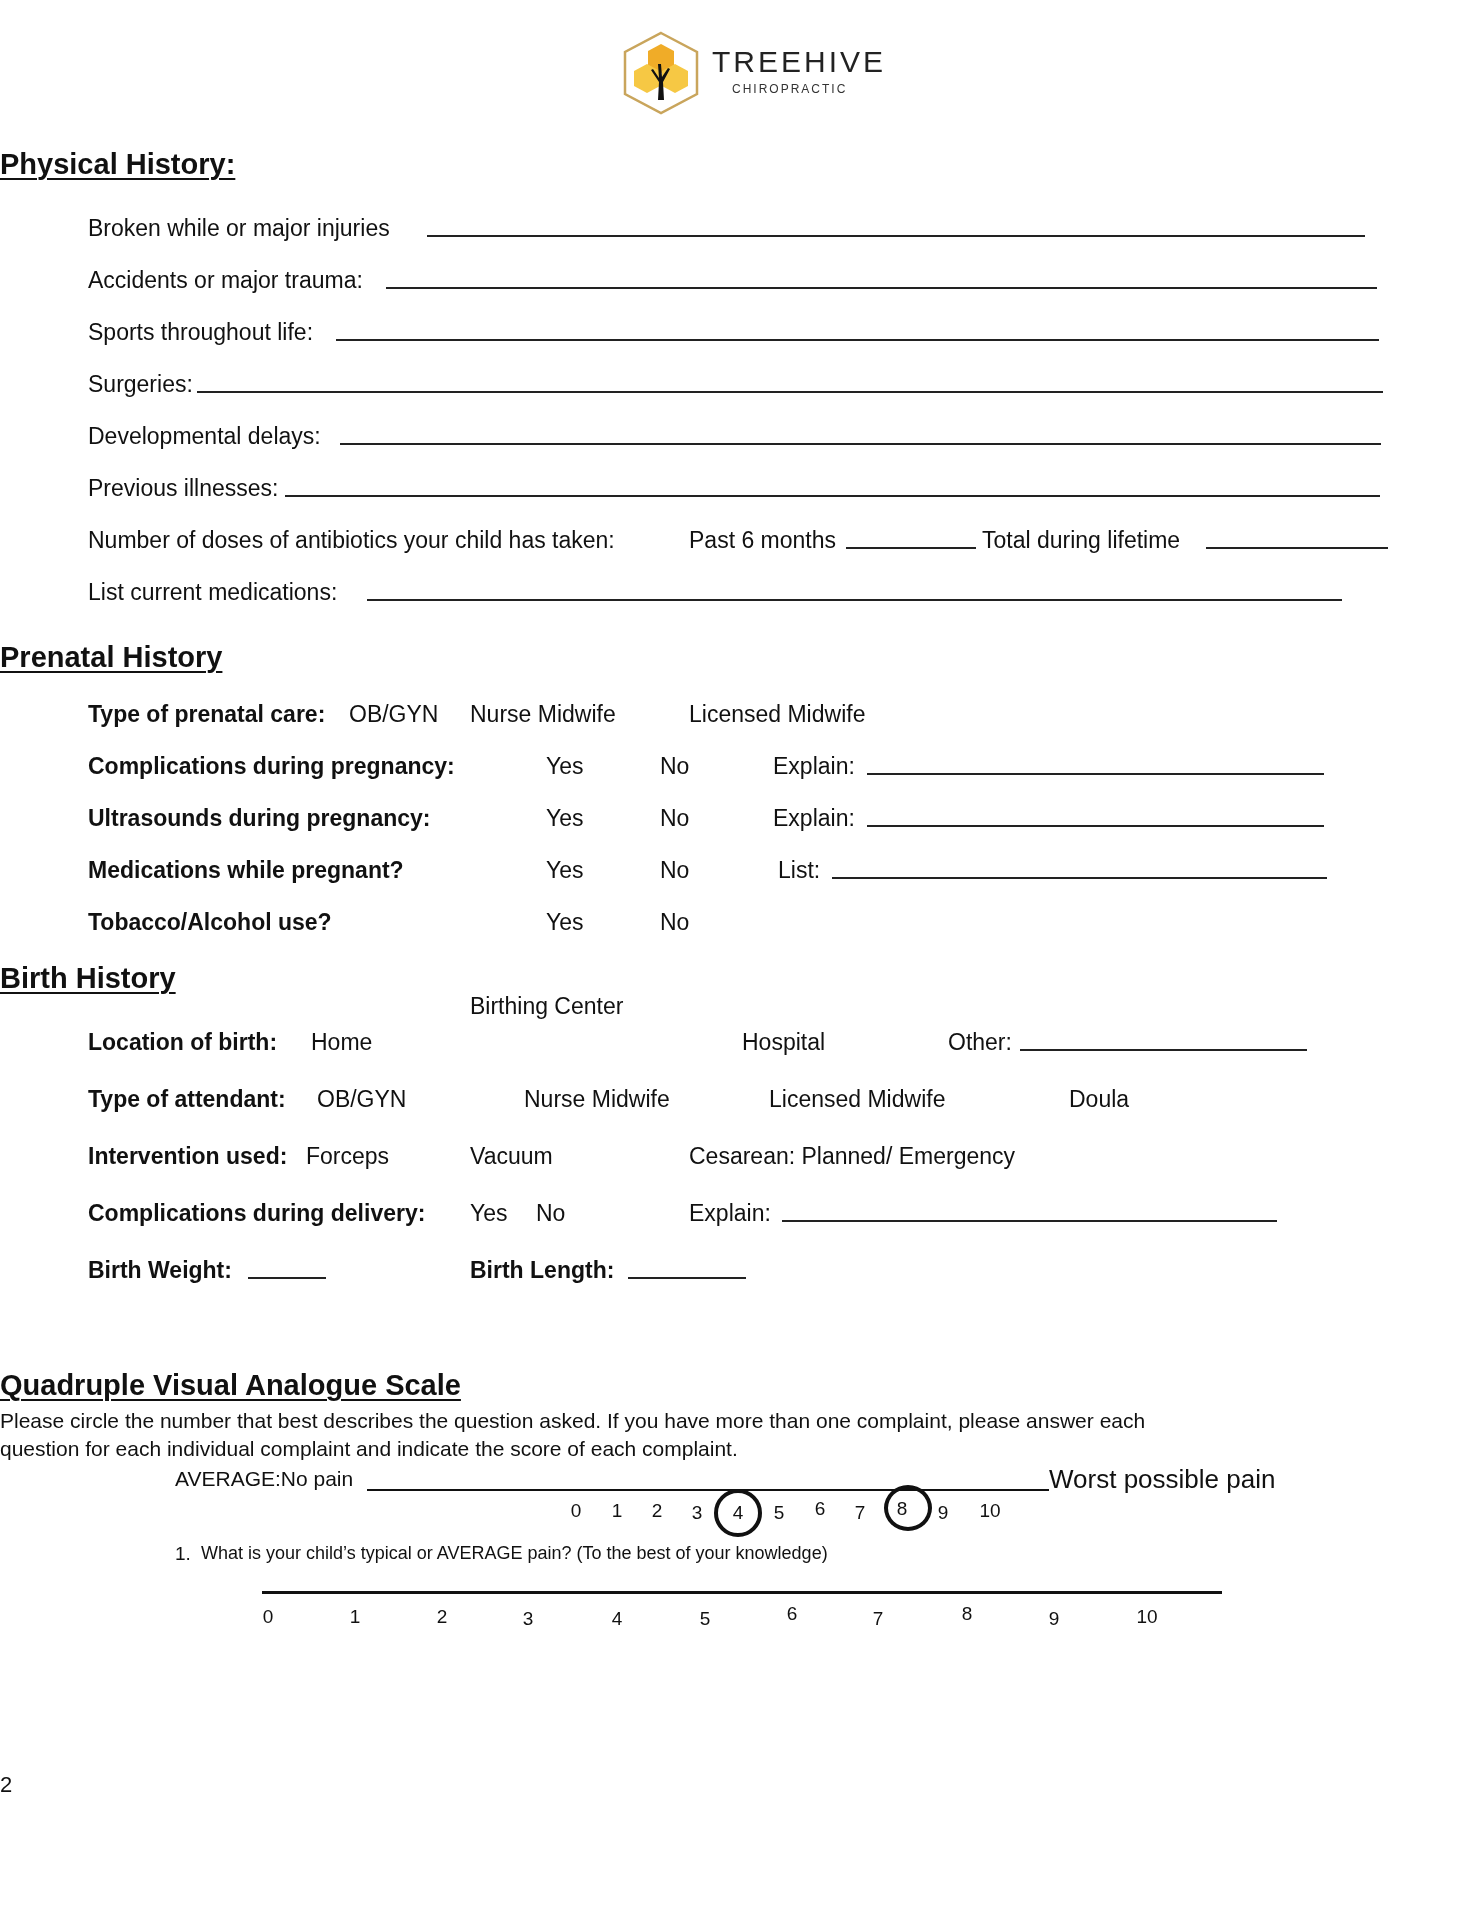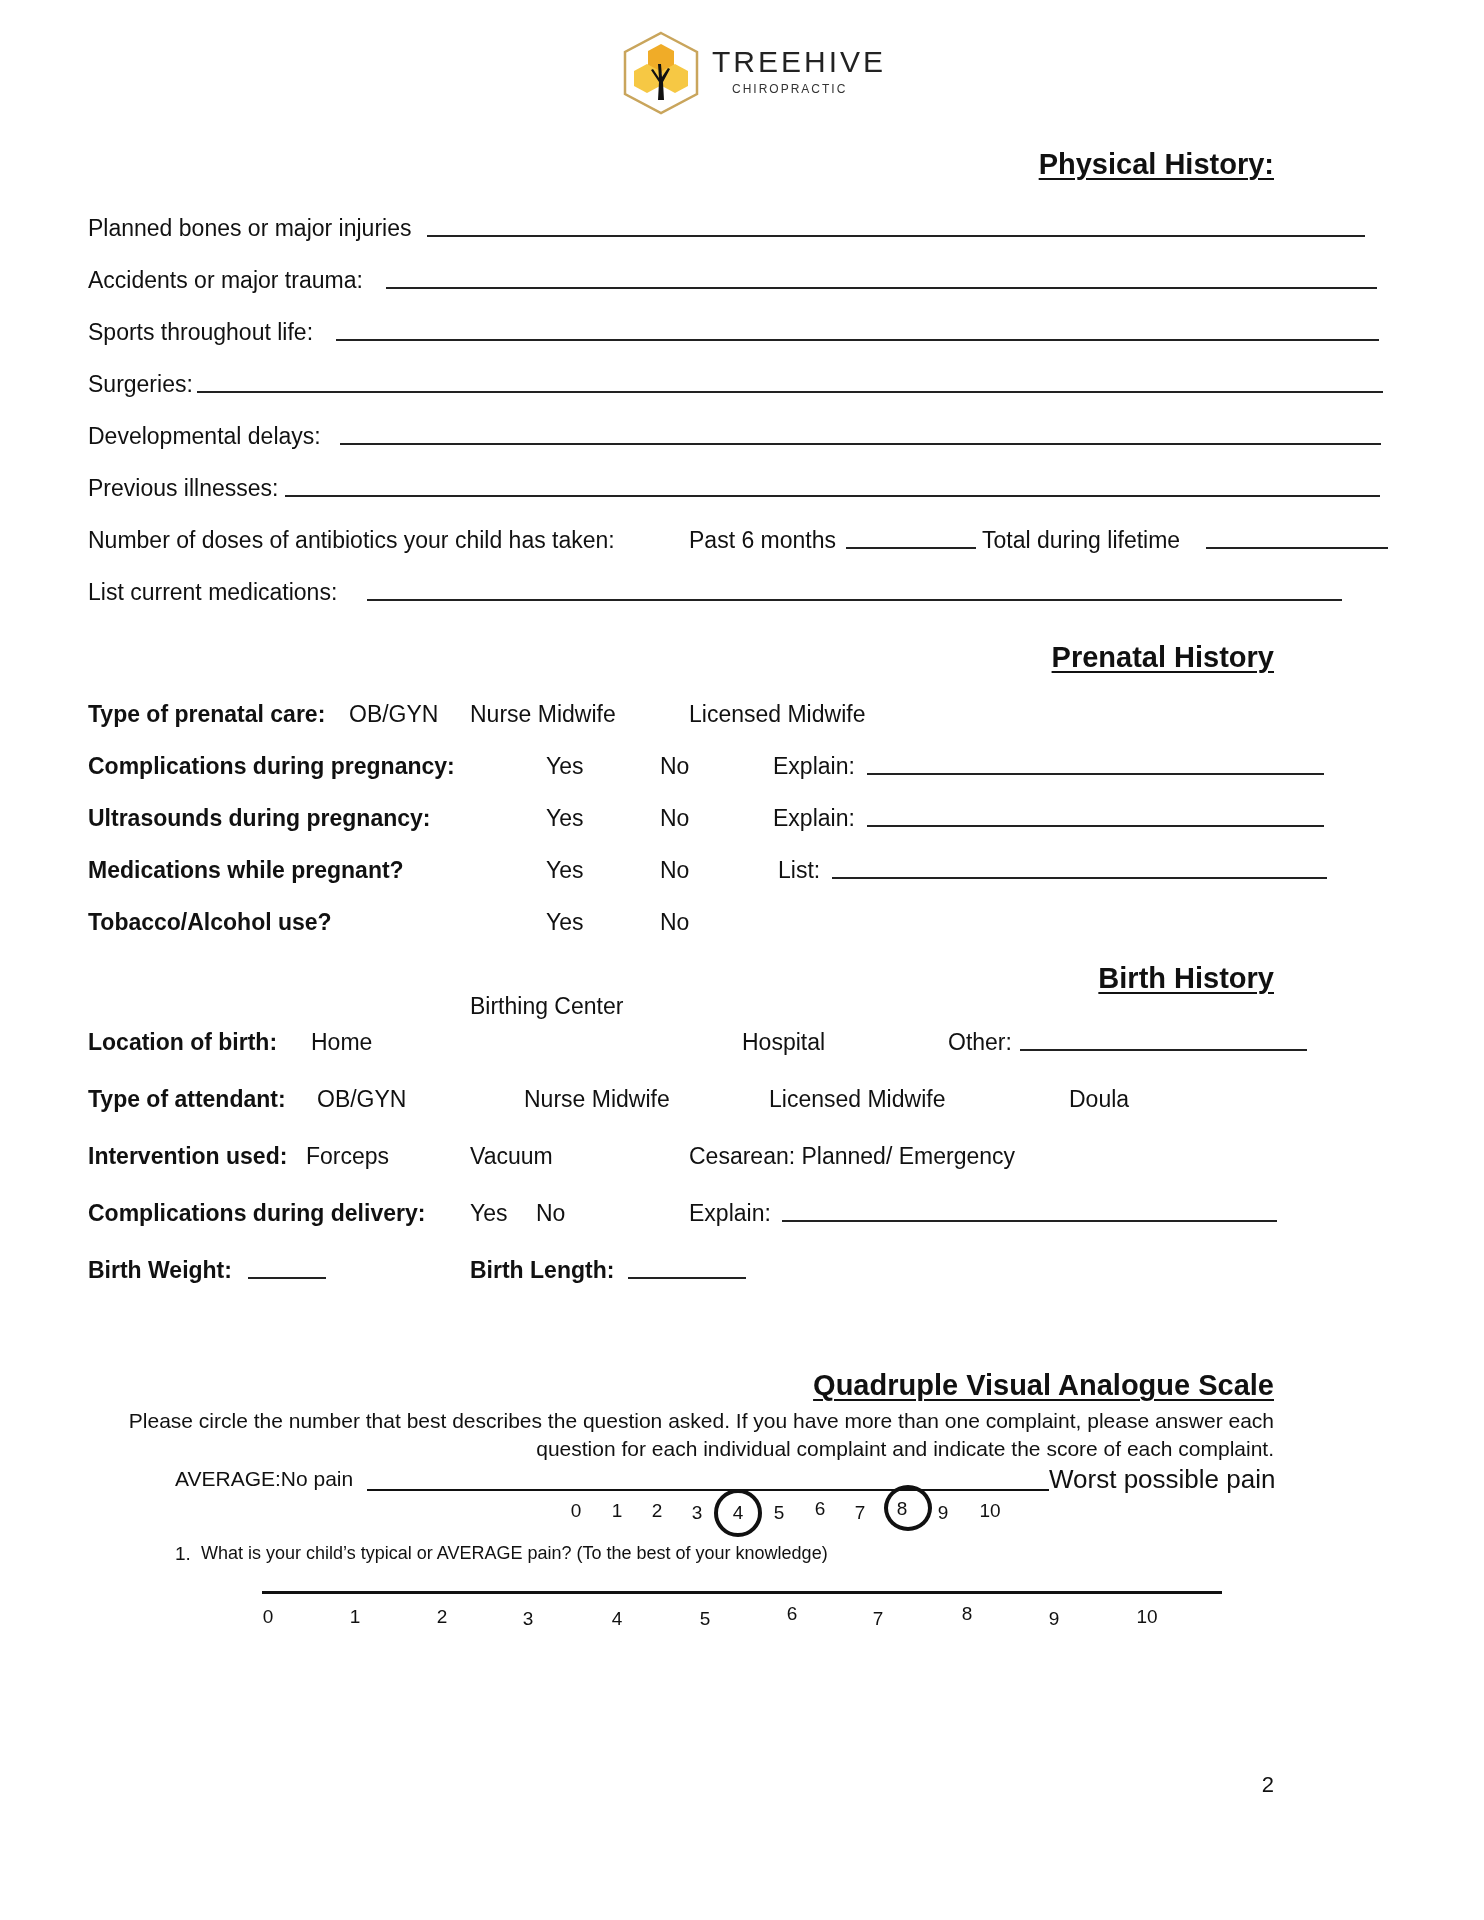--- a/index.html
+++ b/index.html
@@ -5,41 +5,41 @@
   html, body { margin: 0; padding: 0; background: #ffffff; }
   body { width: 1484px; height: 1920px; position: relative; overflow: hidden;
          font-family: "Liberation Sans", "DejaVu Sans", sans-serif; color: #111; }
   .abs { position: absolute; white-space: nowrap; }
   .t { font-size: 23px; line-height: 28px; }
   .b { font-weight: bold; }
   .h { font-size: 29px; font-weight: bold; text-decoration: underline; text-underline-offset: 4px; text-decoration-thickness: 2px; line-height: 36px; }
   .blank { position: absolute; border-bottom: 2px solid #222; height: 0; }
   .num { position: absolute; font-size: 19px; line-height: 22px; text-align: center; width: 30px; margin-left: -15px; }
   .circle { position: absolute; border: 4px solid #111; border-radius: 50%; box-sizing: border-box; }
-  .center { left: 0; width: 1274px; text-align: right; }
+  .center { left: 0; width: 1274px; text-align: left; }
 </style>
 </head>
 <body>
 
 <div class="abs" style="left:620px; top:30px; width:250px; height:86px;">
   <svg width="82" height="86" viewBox="0 0 82 86" style="position:absolute;left:0;top:0;">
     <polygon points="41,3 77,22 77,64 41,83 5,64 5,22" fill="#ffffff" stroke="#c9a55c" stroke-width="2.5"></polygon>
     <polygon points="41,14 54,21 54,36 41,43 28,36 28,21" fill="#f0ac28"></polygon>
     <polygon points="27,34 40,41 40,56 27,63 14,56 14,41" fill="#f6c844"></polygon>
     <polygon points="55,34 68,41 68,56 55,63 42,56 42,41" fill="#f6c844"></polygon>
     <path d="M38,70 L39,52 L31,40 L33,39 L39,48 L38,34 L41,34 L42,47 L48,38 L50,39 L43,52 L44,70 Z" fill="#111"></path>
   </svg>
   <div class="abs" style="left:92px; top:16px; font-size:30px; letter-spacing:3px; color:#222; line-height:32px;">TREEHIVE</div>
   <div class="abs" style="left:112px; top:52px; font-size:12px; letter-spacing:2px; color:#333; line-height:14px;">CHIROPRACTIC</div>
 </div>
 
 <div class="abs h center" style="top:146px;">Physical History:</div>
 
 <div>
-  <div class="abs t" style="left:88px; top:214px;">Planned bones or major injuries</div>
+  <div class="abs t" style="left:88px; top:214px;">Broken while or major injuries</div>
   <div class="blank" style="left:427px; top:235px; width:938px;"></div>
 </div>
 <div>
   <div class="abs t" style="left:88px; top:266px;">Accidents or major trauma:</div>
   <div class="blank" style="left:386px; top:287px; width:991px;"></div>
 </div>
 <div>
   <div class="abs t" style="left:88px; top:318px;">Sports throughout life:</div>
   <div class="blank" style="left:336px; top:339px; width:1043px;"></div>
 </div>

